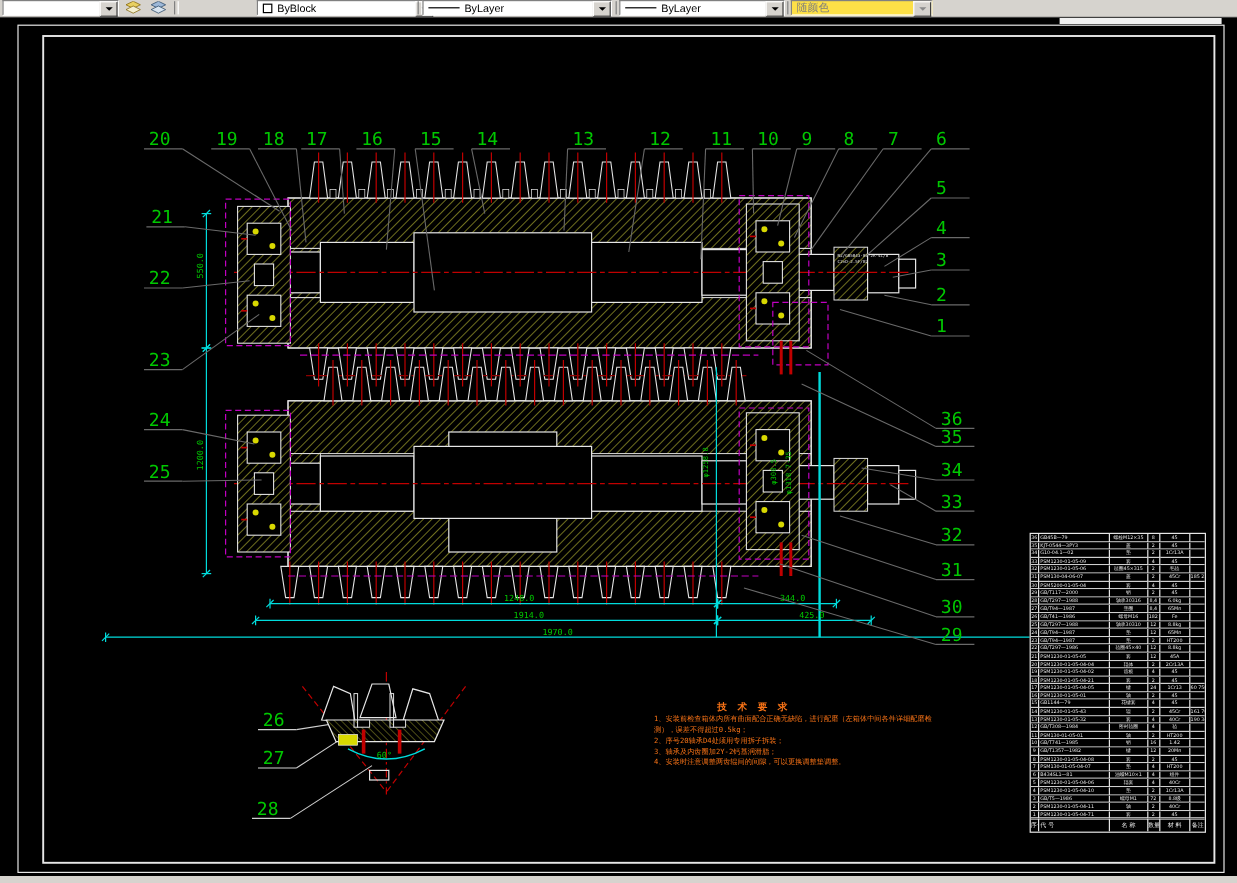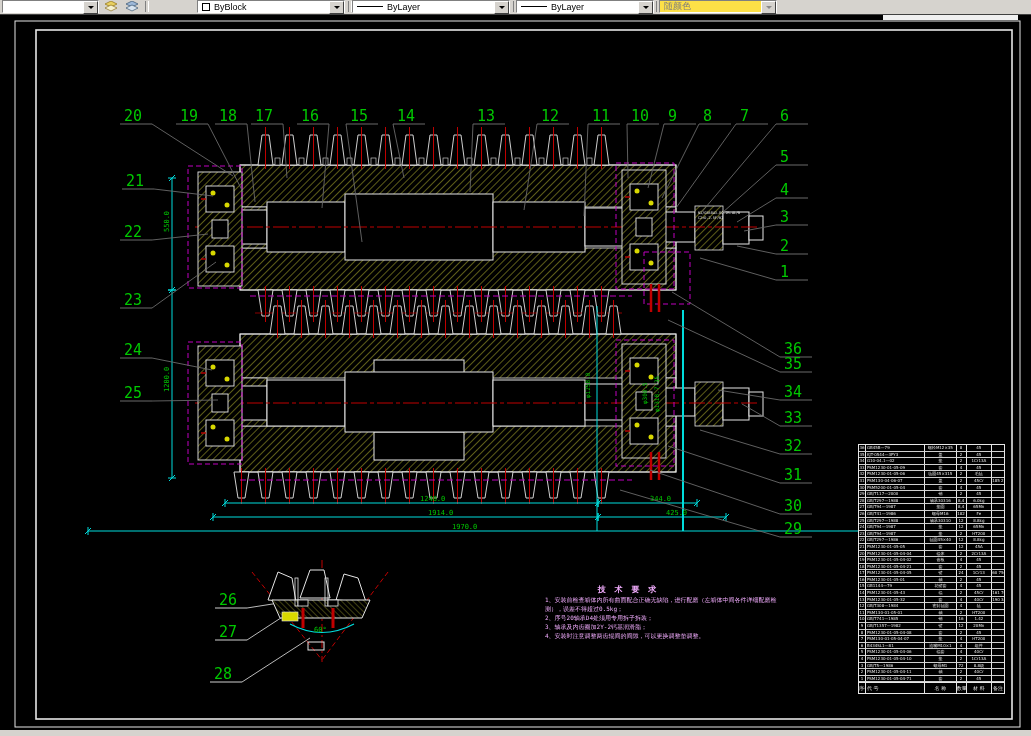--- a/index.html
+++ b/index.html
@@ -18,21 +18,21 @@
   .combo.disabled .arrowbtn:after{border-top-color:#8a8a8a;}
   .sep{position:absolute;top:1px;width:2px;height:11px;border-left:1px solid #808080;border-right:1px solid #fff;}
   .toolicon{position:absolute;top:0;width:19px;height:13px;display:flex;align-items:center;justify-content:center;}
   .linesym{display:inline-block;width:26px;height:0;border-top:1px solid #000;margin-right:4px;}
   .sqsym{display:inline-block;width:6px;height:6px;border:1px solid #000;background:#fff;margin-right:4px;}
   
   #topwhite{position:absolute;left:883px;top:14px;width:135px;height:6px;background:#f0f0f0;z-index:25;}
   #bottomstrip{position:absolute;left:0;top:730px;width:1031px;height:6px;background:#d6d3ce;z-index:25;}
   #cad{position:absolute;left:0;top:0;z-index:5;}
   
-  #notes{position:absolute;left:545px;top:584px;width:175px;z-index:10;color:#f0abfc;
+  #notes{position:absolute;left:545px;top:584px;width:175px;z-index:10;color:#f97316;
     font-family:"DejaVu Sans Mono", monospace;}
   #notes .ntitle{font-size:8px;font-weight:bold;text-align:center;width:110px;margin-left:28px;letter-spacing:2px;}
   #notes .nline{font-size:6px;line-height:9px;white-space:nowrap;transform-origin:0 0;}
   
   #bom{position:absolute;left:858px;top:444px;width:147px;z-index:10;border:1px solid #e6e6e6;
     box-sizing:border-box;background:#000;}
   .bomrow{display:flex;height:6.6px;overflow:hidden;}
   .bomrow div{border-right:1px solid #e6e6e6;border-bottom:1px solid #cfcfcf;box-sizing:border-box;
     color:#e6e6e6;font-size:4px;line-height:6px;overflow:hidden;white-space:nowrap;
     font-family:"DejaVu Sans", sans-serif;text-align:center;}
@@ -57,21 +57,21 @@
           <polygon points="7,4 13,7 7,10 1,7" fill="#f4f0d0" stroke="#806000" stroke-width="0.6"></polygon>
         </svg>
     </div>
     <div class="toolicon" style="left:122px;">
       <svg width="14" height="11">
           <polygon points="7,0 13,3 7,6 1,3" fill="#9db8d8" stroke="#204060" stroke-width="0.6"></polygon>
           <polygon points="7,4 13,7 7,10 1,7" fill="#d8e4f0" stroke="#204060" stroke-width="0.6"></polygon>
         </svg>
     </div>
     <div class="sep" style="left:145px;"></div>
-    <div class="combo" style="left:197px;width:148px;">
+    <div class="combo" style="left:214px;width:148px;">
       <span class="sqsym"></span>
       <span>ByBlock</span>
       <span class="arrowbtn"></span>
     </div>
     <div class="sep" style="left:348px;"></div>
     <div class="combo" style="left:352px;width:158px;">
       <span class="linesym"></span>
       <span>ByLayer</span>
       <span class="arrowbtn"></span>
     </div>

